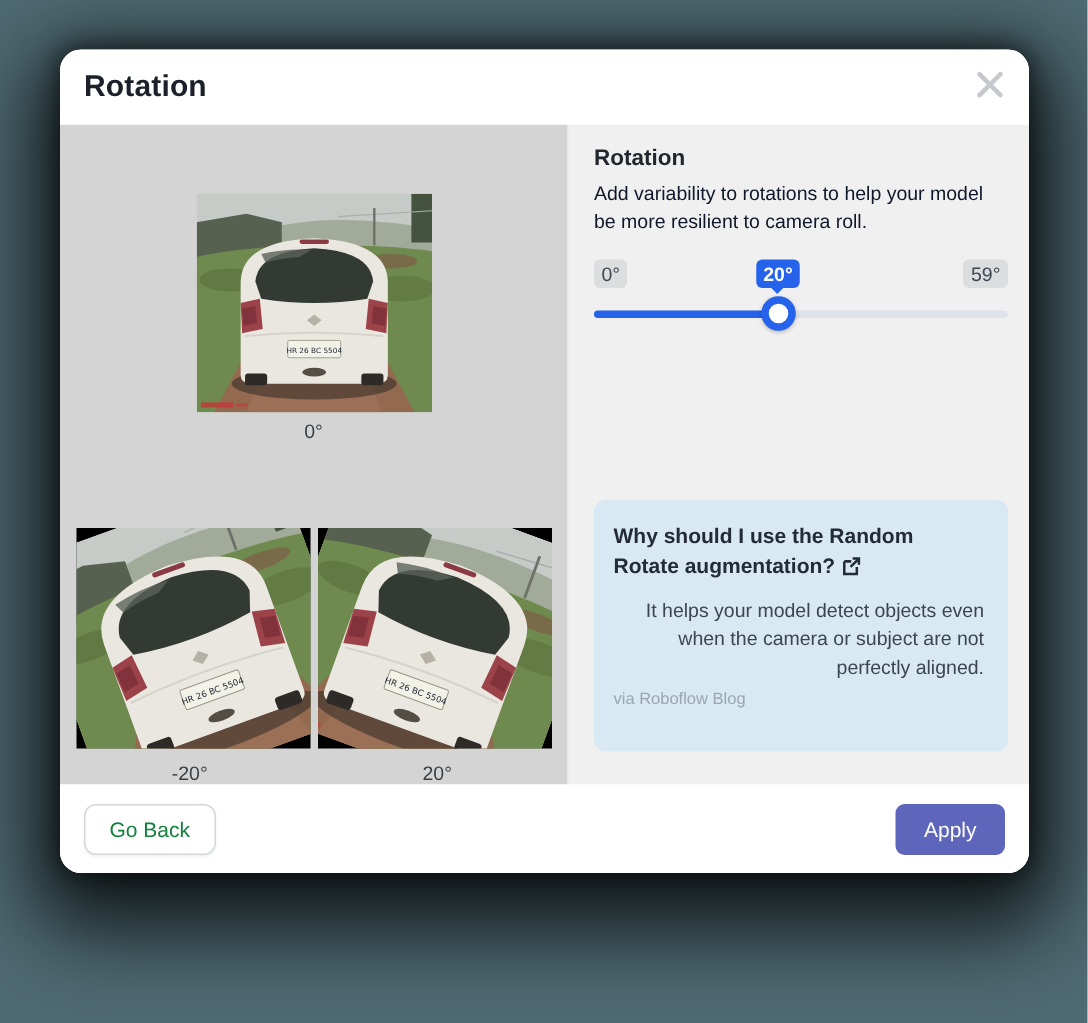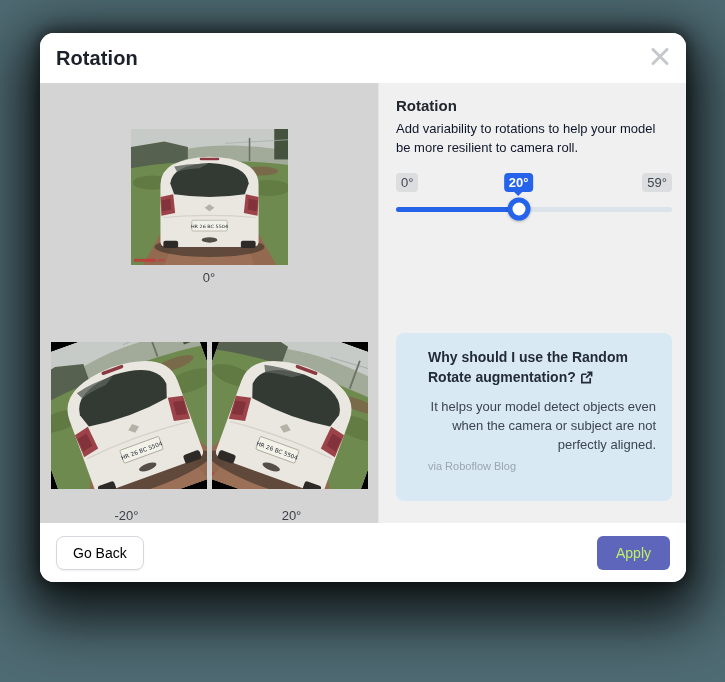--- a/index.html
+++ b/index.html
@@ -60,21 +60,21 @@
     text-align: center;
   }
   .bottom-row { margin-top: 57px; display: flex; gap: 5px; }
   .rot-box {
     width: 156px; height: 147px;
     background: #000000;
     overflow: hidden;
     position: relative;
   }
   .rot-scene { position: absolute; left: 0; top: 0; width: 156px; height: 147px; }
-  .bottom-labels { display: flex; gap: 9px; margin-top: 19px; }
+  .bottom-labels { display: flex; gap: 9px; margin-top: 9px; }
   .bottom-labels .preview-label { width: 156px; margin-top: 0; }
   .scene-svg { display: block; width: 100%; height: 100%; }
 
   
   .settings-panel {
     flex: 1 1 auto;
     background: #f0f0f0;
     box-sizing: border-box;
     padding: 14px 14px 22px 17px;
     display: flex; flex-direction: column;
@@ -130,21 +130,21 @@
     background: #ffffff;
     border: 5px solid #2563eb;
     border-radius: 50%;
     box-shadow: 0 1px 3px rgba(0,0,0,0.25);
     cursor: grab;
   }
   .flex-spacer { flex: 1 1 auto; }
   .info-box {
     background: #d8e9f3;
     border-radius: 8px;
-    padding: 15px 16px 13px 32px;
+    padding: 15px 16px 13px 13px;
   }
   .info-title {
     margin: 0;
     font-size: 14px; font-weight: 700; line-height: 1.4;
     color: #232b36;
     cursor: pointer;
   }
   .ext-icon { display: inline-block; vertical-align: -2px; margin-left: 4px; color: #232b36; }
   .info-body {
     margin: 9px 0 0 0;
@@ -161,30 +161,30 @@
     background: #ffffff;
     display: flex; align-items: center; justify-content: space-between;
     padding: 0 16px;
   }
   .go-back-btn {
     background: #ffffff;
     border: 1px solid #d4d7dc;
     border-radius: 8px;
     padding: 8px 16px;
     font-family: "Liberation Sans", sans-serif;
-    font-size: 14px; color: #000000;
+    font-size: 14px; color: #15803d;
     box-shadow: 0 1px 2px rgba(16,24,40,0.06);
     cursor: pointer;
   }
   .apply-btn {
     border: none;
     border-radius: 6px;
     padding: 9px 19px;
     font-family: "Liberation Sans", sans-serif;
-    font-size: 14px; font-weight: 500; color: #bef264;
+    font-size: 14px; font-weight: 500; color: #ffffff;
     cursor: pointer;
   }
 </style>
 </head>
 <body style="background: rgb(78, 106, 114);">
 
 <svg width="0" height="0" style="position:absolute" aria-hidden="true">
   <symbol id="car-scene" viewBox="0 0 160 152" preserveAspectRatio="none">
     <rect width="160" height="152" fill="#c6cbc7"></rect>
     <path d="M0,20 L34,14 L58,20 L58,40 L0,46 Z" fill="#57614f"></path>

